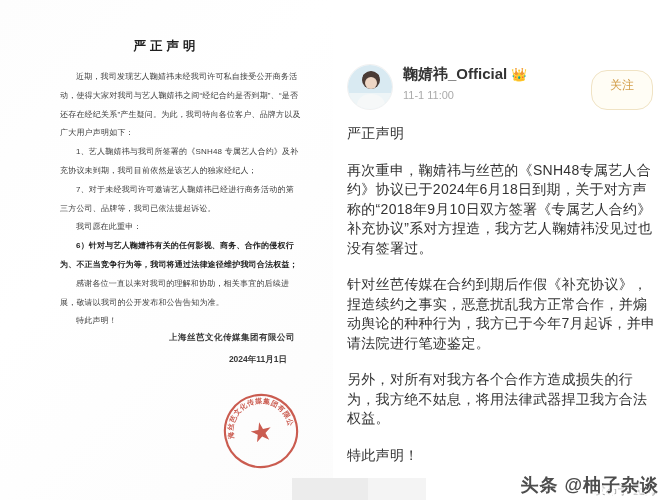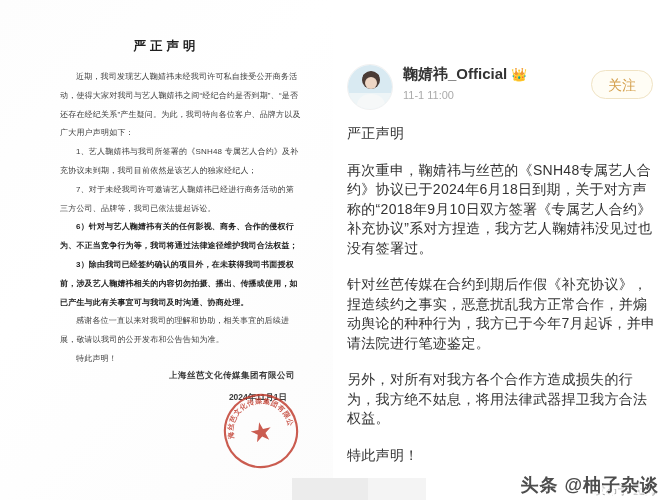--- a/index.html
+++ b/index.html
@@ -35,23 +35,23 @@
   .post-header { position:relative; margin:62px 14px 0 14px; height:48px; }
   .avatar {
     position:absolute; left:0; top:2px; width:46px; height:46px; border-radius:50%;
     overflow:hidden; border:1px solid #f0f0f0; cursor:pointer;
   }
   .uinfo { position:absolute; left:56px; top:3px; }
   .uname { font-size:15px; font-weight:bold; color:#333; cursor:pointer; }
   .crown { font-size:13px; margin-left:4px; }
   .time { margin-top:5px; font-size:11px; color:#aaaaaa; }
   .follow {
-    position:absolute; right:0; top:8px; width:62px; height:29px;
+    position:absolute; right:0; top:8px; width:62px; height:40px;
     border:1px solid #f0e3c4; border-radius:16px; background:#fffdf5;
-    color:#d39e4a; font-size:14px; font-family:inherit; cursor:pointer; line-height:28px; text-align:center;
+    color:#d39e4a; font-size:12px; font-family:inherit; cursor:pointer; line-height:28px; text-align:center;
   }
   .pbody { margin:14px 10px 0 14px; font-size:14px; line-height:19.5px; color:#333; letter-spacing:0.3px; }
   .pbody p { margin-bottom:17px; }
   .pbody p.phead { margin-bottom:17px; }
   .pfoot { margin:2px 10px 0 14px; display:flex; justify-content:space-between; font-size:12px; }
   .trans { color:#b5b5b5; cursor:pointer; }
   .loc { color:#9c9c9c; }
 
   
   .graypatch { position:absolute; left:292px; top:478px; width:76px; height:22px; background:#ececec; }
@@ -67,22 +67,22 @@
 <body>
 
 <div class="canvas">
 
   <section class="doc">
     <h1 class="doc-title">严正声明</h1>
     <div class="doc-body">
       <p>近期，我司发现艺人鞠婧祎未经我司许可私自接受公开商务活动，使得大家对我司与艺人鞠婧祎之间“经纪合约是否到期”、“是否还存在经纪关系”产生疑问。为此，我司特向各位客户、品牌方以及广大用户声明如下：</p>
       <p>1、艺人鞠婧祎与我司所签署的《SNH48 专属艺人合约》及补充协议未到期，我司目前依然是该艺人的独家经纪人；</p>
       <p>7、对于未经我司许可邀请艺人鞠婧祎已经进行商务活动的第三方公司、品牌等，我司已依法提起诉讼。</p>
+      <p>我司愿在此重申：</p>
       <p class="bold">6）针对与艺人鞠婧祎有关的任何影视、商务、合作的侵权行为、不正当竞争行为等，我司将通过法律途径维护我司合法权益；</p>
-      <p class="bold">3）除由我司已经签约确认的项目外，在未获得我司书面授权前，涉及艺人鞠婧祎相关的内容切勿拍摄、播出、传播或使用，如已产生与此有关事宜可与我司及时沟通、协商处理。</p>
       <p>感谢各位一直以来对我司的理解和协助，相关事宜的后续进展，敬请以我司的公开发布和公告告知为准。</p>
       <p>特此声明！</p>
     </div>
     <div class="doc-sig">
       <div class="doc-company">上海丝芭文化传媒集团有限公司</div>
       <div class="doc-date">2024年11月1日</div>
     </div>
 
     <svg class="stamp" viewBox="0 0 100 100">
       <defs>

